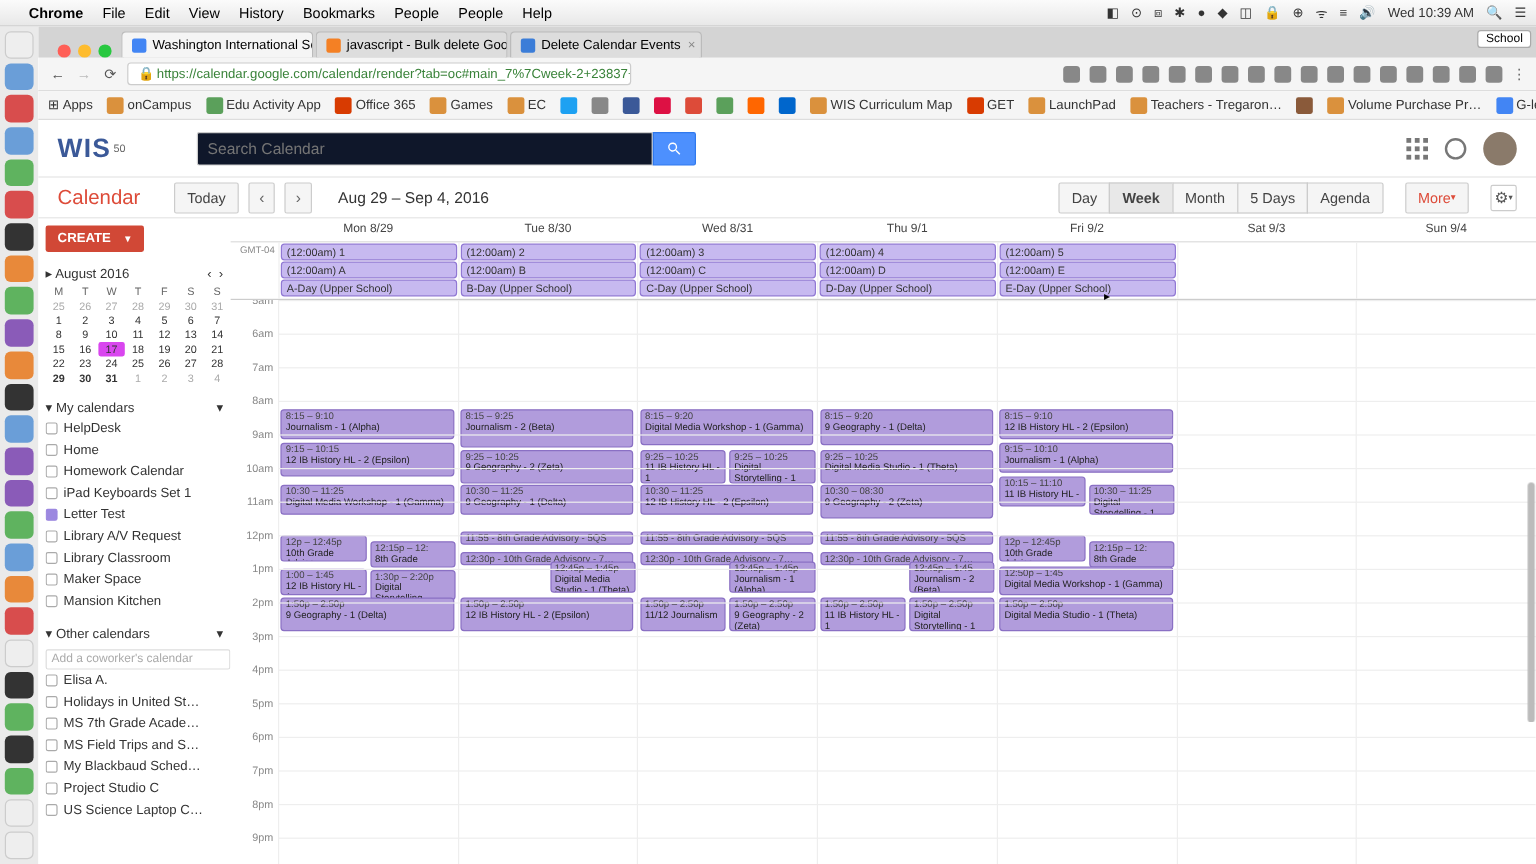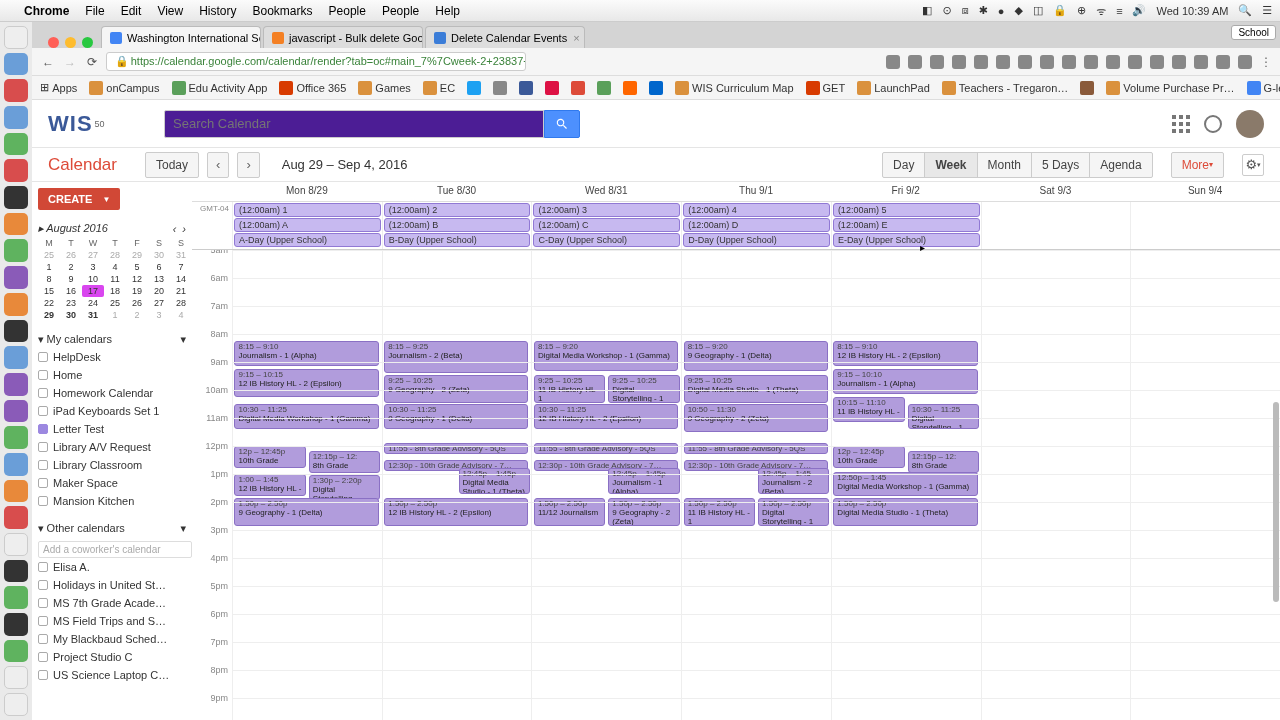--- a/index.html
+++ b/index.html
@@ -43,21 +43,21 @@
 
 .bmbar { height: 24px; background: #f5f5f5; border-bottom: 1px solid #ddd; display: flex; align-items: center; padding: 0 8px; gap: 12px; font-size: 11px; white-space: nowrap; overflow: hidden; }
 .bmbar .bm { display: flex; align-items: center; gap: 3px; color: #333; }
 .bmbar .bm .ic { width: 14px; height: 14px; background: #da913d; border-radius: 2px; }
 
 
 .gcalhdr { height: 48px; border-bottom: 1px solid #e5e5e5; display: flex; align-items: center; padding: 0 16px; gap: 16px; }
 .logobox { width: 100px; height: 40px; display: flex; align-items: center; }
 .logobox .logo { font-size: 22px; font-weight: bold; color:#3b5998; letter-spacing:1px; }
 .searchwrap { display:flex; align-items:center; }
-.searchbox { width: 380px; height: 28px; border: 1px solid #ccc; border-radius: 2px 0 0 2px; padding: 0 8px; font-size: 13px; color: #888; background:#4c1d95; }
+.searchbox { width: 380px; height: 28px; border: 1px solid #ccc; border-radius: 2px 0 0 2px; padding: 0 8px; font-size: 13px; color: #888; background:#0f172a; }
 .searchbtn { width: 36px; height: 28px; background: #4d90fe; border: 1px solid #3079ed; border-radius: 0 2px 2px 0; display:flex; align-items:center; justify-content:center; }
 .searchbtn svg { width: 14px; height: 14px; fill: #fff; }
 .hdrright { margin-left: auto; display: flex; align-items: center; gap: 14px; }
 .apps-icon { width:18px; height:18px; display:grid; grid-template-columns:repeat(3,4px); gap:3px; }
 .apps-icon div { background:#777; }
 .bell { width:18px; height:18px; border:2px solid #777; border-radius:50%; }
 .avatar { width: 28px; height: 28px; border-radius: 50%; background: #8a7a6a; }
 
 
 .gcaltool { height: 34px; border-bottom: 1px solid #e5e5e5; display: flex; align-items: center; padding: 0 16px; gap: 8px; font-size: 12px; }
@@ -71,21 +71,21 @@
 .viewbtns .btn:last-child { border-radius: 0 2px 2px 0; }
 .viewbtns .btn.active { background: #e8e8e8; font-weight: bold; }
 .morebtn { margin-left: 10px; color: #dd4b39; }
 .gear { margin-left: 10px; width: 22px; height: 22px; border:1px solid #ccc; border-radius:2px; display:flex; align-items:center; justify-content:center; font-size:13px; color:#555; }
 
 
 .main { display: flex; height: calc(100% - 160px); }
 .sidebar { width: 160px; padding: 6px 0 6px 6px; font-size: 11px; overflow: hidden; }
 .createbtn { background: #d14836; color: #fff; font-weight: bold; font-size: 11px; padding: 5px 10px; border-radius: 2px; display:inline-flex; align-items:center; gap:10px; margin-bottom: 10px; }
 .createbtn .arr { font-size: 8px; }
-.monthhdr { display: flex; align-items: flex-end; justify-content: space-between; padding: 2px 6px 2px 0; color:#333;font-style:italic; }
+.monthhdr { display: flex; align-items: flex-end; justify-content: space-between; padding: 2px 6px 2px 0; color:#333; }
 .monthhdr .nav { display: flex; gap: 6px; }
 .minical { font-size: 9px; color: #333; }
 .minical table { border-collapse: collapse; width: 100%; }
 .minical td, .minical th { text-align: center; padding: 1px 3px; font-weight: normal; }
 .minical th { color: #666; }
 .minical .gr { color: #aaa; }
 .minical .today { background:#d946ef; border-radius:2px;margin-left:20px; }
 .minical .bold { font-weight: bold; }
 .sechdr { display: flex; align-items: center; justify-content: space-between; margin-top: 10px; padding: 2px 6px 2px 0; font-size: 11px; color: #333; text-align: right; }
 .callist { list-style: none; }
@@ -615,21 +615,21 @@
                 <div class="ev full" style="top:154px;height:25px"><span class="t">10:30 – 11:25</span><br>12 IB History HL - 2 (Epsilon)</div>
                 <div class="ev full" style="top:193px;height:11px"><span class="t">11:55 - 8th Grade Advisory - 5QS (MSA</span><br></div>
                 <div class="ev full" style="top:210px;height:11px"><span class="t">12:30p - 10th Grade Advisory - 7…</span><br></div>
                 <div class="ev half r" style="top:218px;height:26px"><span class="t">12:45p – 1:45p</span><br>Journalism - 1 (Alpha)</div>
                 <div class="ev half l" style="top:248px;height:28px"><span class="t">1:50p – 2:50p</span><br>11/12 Journalism</div>
                 <div class="ev half r" style="top:248px;height:28px"><span class="t">1:50p – 2:50p</span><br>9 Geography - 2 (Zeta)</div>
               </div>
             <div class="col" id="col-thu">
                 <div class="ev full" style="top:91px;height:30px"><span class="t">8:15 – 9:20</span><br>9 Geography - 1 (Delta)</div>
                 <div class="ev full" style="top:125px;height:28px"><span class="t">9:25 – 10:25</span><br>Digital Media Studio - 1 (Theta)</div>
-                <div class="ev full" style="top:154px;height:28px"><span class="t">10:50 – 11:30</span><br>9 Geography - 2 (Zeta)</div>
+                <div class="ev full" style="top:154px;height:28px"><span class="t">10:30 – 08:30</span><br>9 Geography - 2 (Zeta)</div>
                 <div class="ev full" style="top:193px;height:11px"><span class="t">11:55 - 8th Grade Advisory - 5QS (MSA</span><br></div>
                 <div class="ev full" style="top:210px;height:11px"><span class="t">12:30p - 10th Grade Advisory - 7…</span><br></div>
                 <div class="ev half r" style="top:218px;height:26px"><span class="t">12:45p – 1:45</span><br>Journalism - 2 (Beta)</div>
                 <div class="ev half l" style="top:248px;height:28px"><span class="t">1:50p – 2:50p</span><br>11 IB History HL - 1</div>
                 <div class="ev half r" style="top:248px;height:28px"><span class="t">1:50p – 2:50p</span><br>Digital Storytelling - 1 (Eta)</div>
               </div>
             <div class="col" id="col-fri">
                 <div class="ev full" style="top:91px;height:25px"><span class="t">8:15 – 9:10</span><br>12 IB History HL - 2 (Epsilon)</div>
                 <div class="ev full" style="top:119px;height:25px"><span class="t">9:15 – 10:10</span><br>Journalism - 1 (Alpha)</div>
                 <div class="ev half l" style="top:147px;height:25px"><span class="t">10:15 – 11:10</span><br>11 IB History HL -</div>

